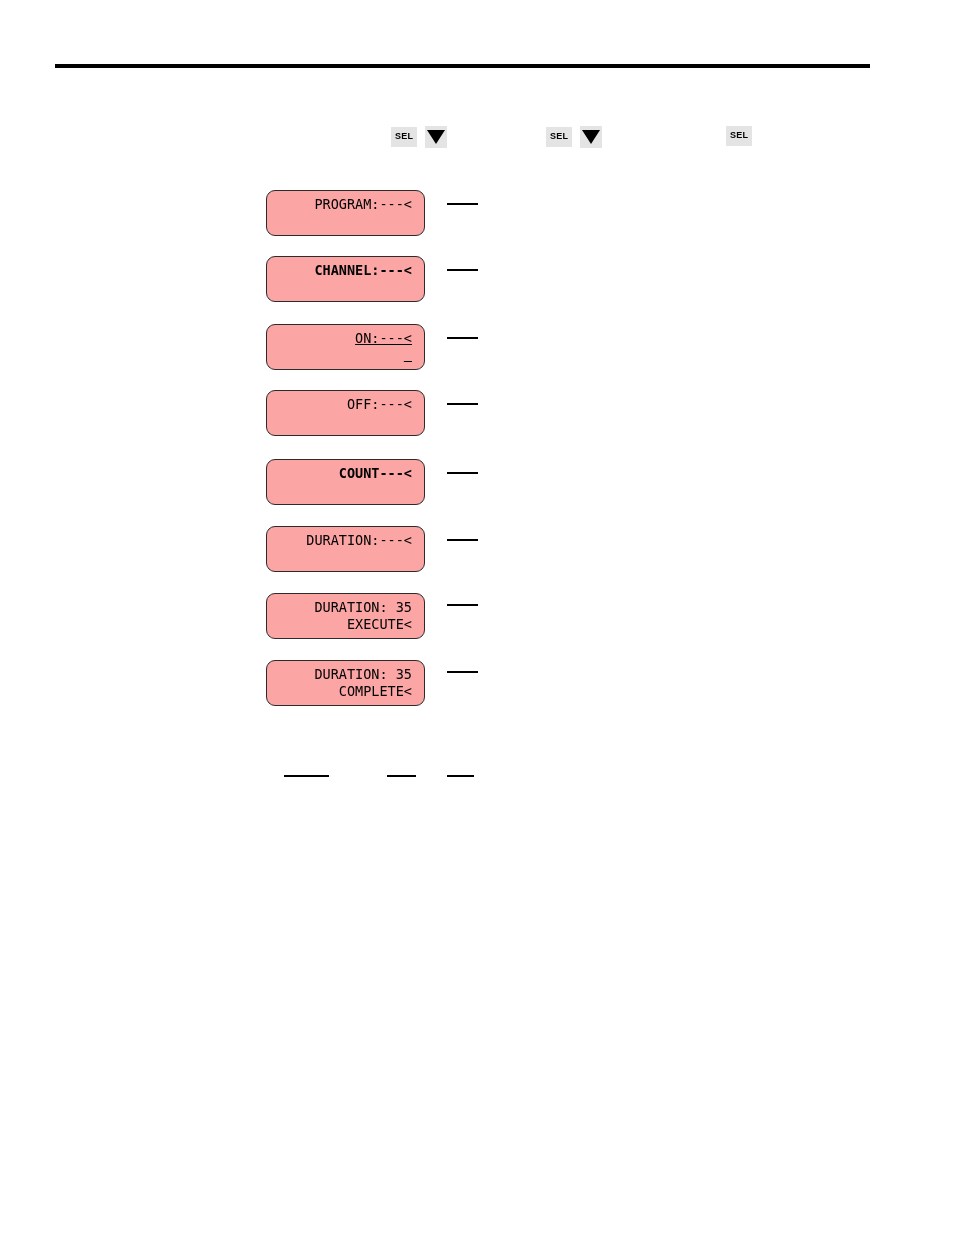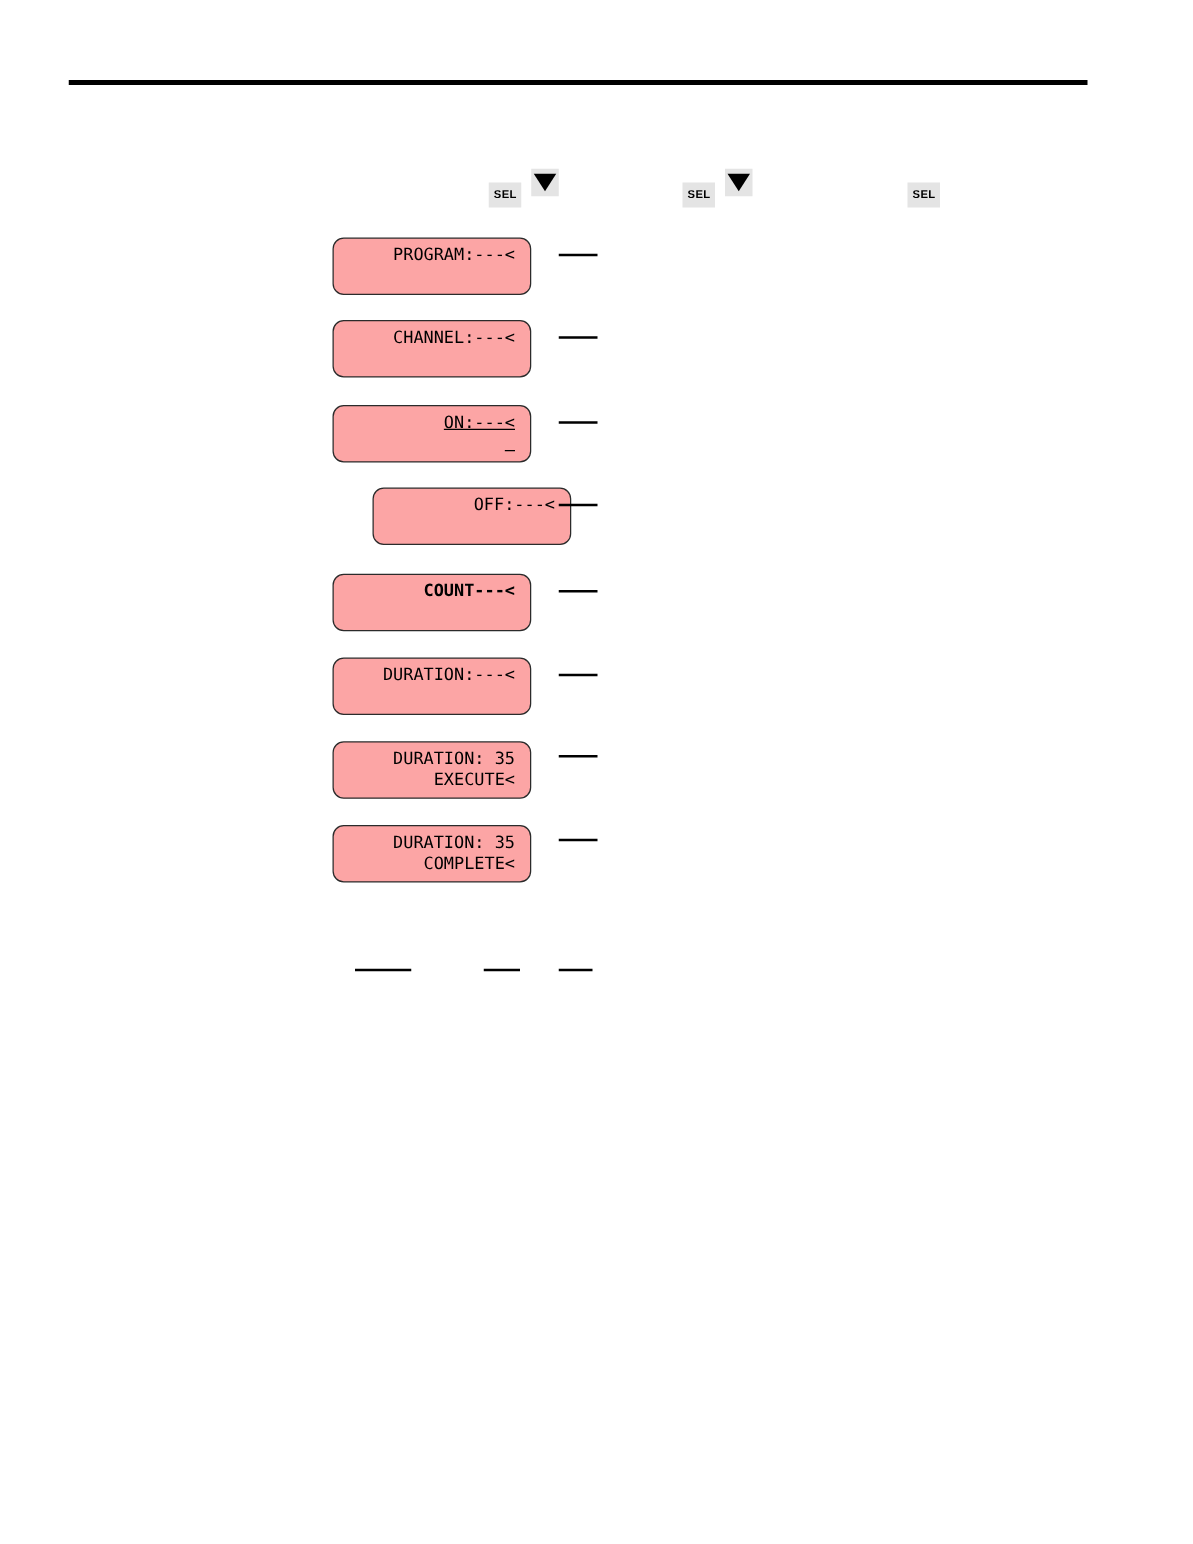--- a/index.html
+++ b/index.html
@@ -48,21 +48,20 @@
     color: #000000;
     font-family: "Liberation Sans", sans-serif;
     font-weight: bold;
     font-size: 9px;
     letter-spacing: 0.3px;
     line-height: 1;
     padding: 5px 4px 6px 4px;
     display: inline-block;
     text-align: right;
     min-width: 14px;
-    margin-top: 20px;
   }
 
   .key-arrow {
     background: #e4e4e4;
     width: 22px;
     height: 22px;
     display: inline-flex;
     align-items: center;
     justify-content: center;
   }
@@ -144,31 +143,31 @@
   </div>
 
 </div>
 
 <div id="displays-root">
     <div class="lcd" style="top: 190px;">
       <div class="line">PROGRAM:---&lt;</div>
       <div class="line blank">&nbsp;</div>
     </div>
     <div class="leader" style="top: 203px;"></div>
-    <div class="lcd" style="top: 256px;">
+    <div class="lcd" style="top: 256px; font-weight: bold;">
       <div class="line">CHANNEL:---&lt;</div>
       <div class="line blank">&nbsp;</div>
     </div>
     <div class="leader" style="top: 269px;"></div>
     <div class="lcd" style="top: 324px; text-decoration: underline;">
       <div class="line">ON:---&lt;</div>
       <div class="line blank">&nbsp;</div>
     </div>
     <div class="leader" style="top: 337px;"></div>
-    <div class="lcd" style="top: 390px; margin-left: 32px;">
+    <div class="lcd" style="top: 390px;">
       <div class="line">OFF:---&lt;</div>
       <div class="line blank">&nbsp;</div>
     </div>
     <div class="leader" style="top: 403px;"></div>
     <div class="lcd" style="top: 459px; font-weight: bold;">
       <div class="line">COUNT---&lt;</div>
       <div class="line blank">&nbsp;</div>
     </div>
     <div class="leader" style="top: 472px;"></div>
     <div class="lcd" style="top: 526px;">

